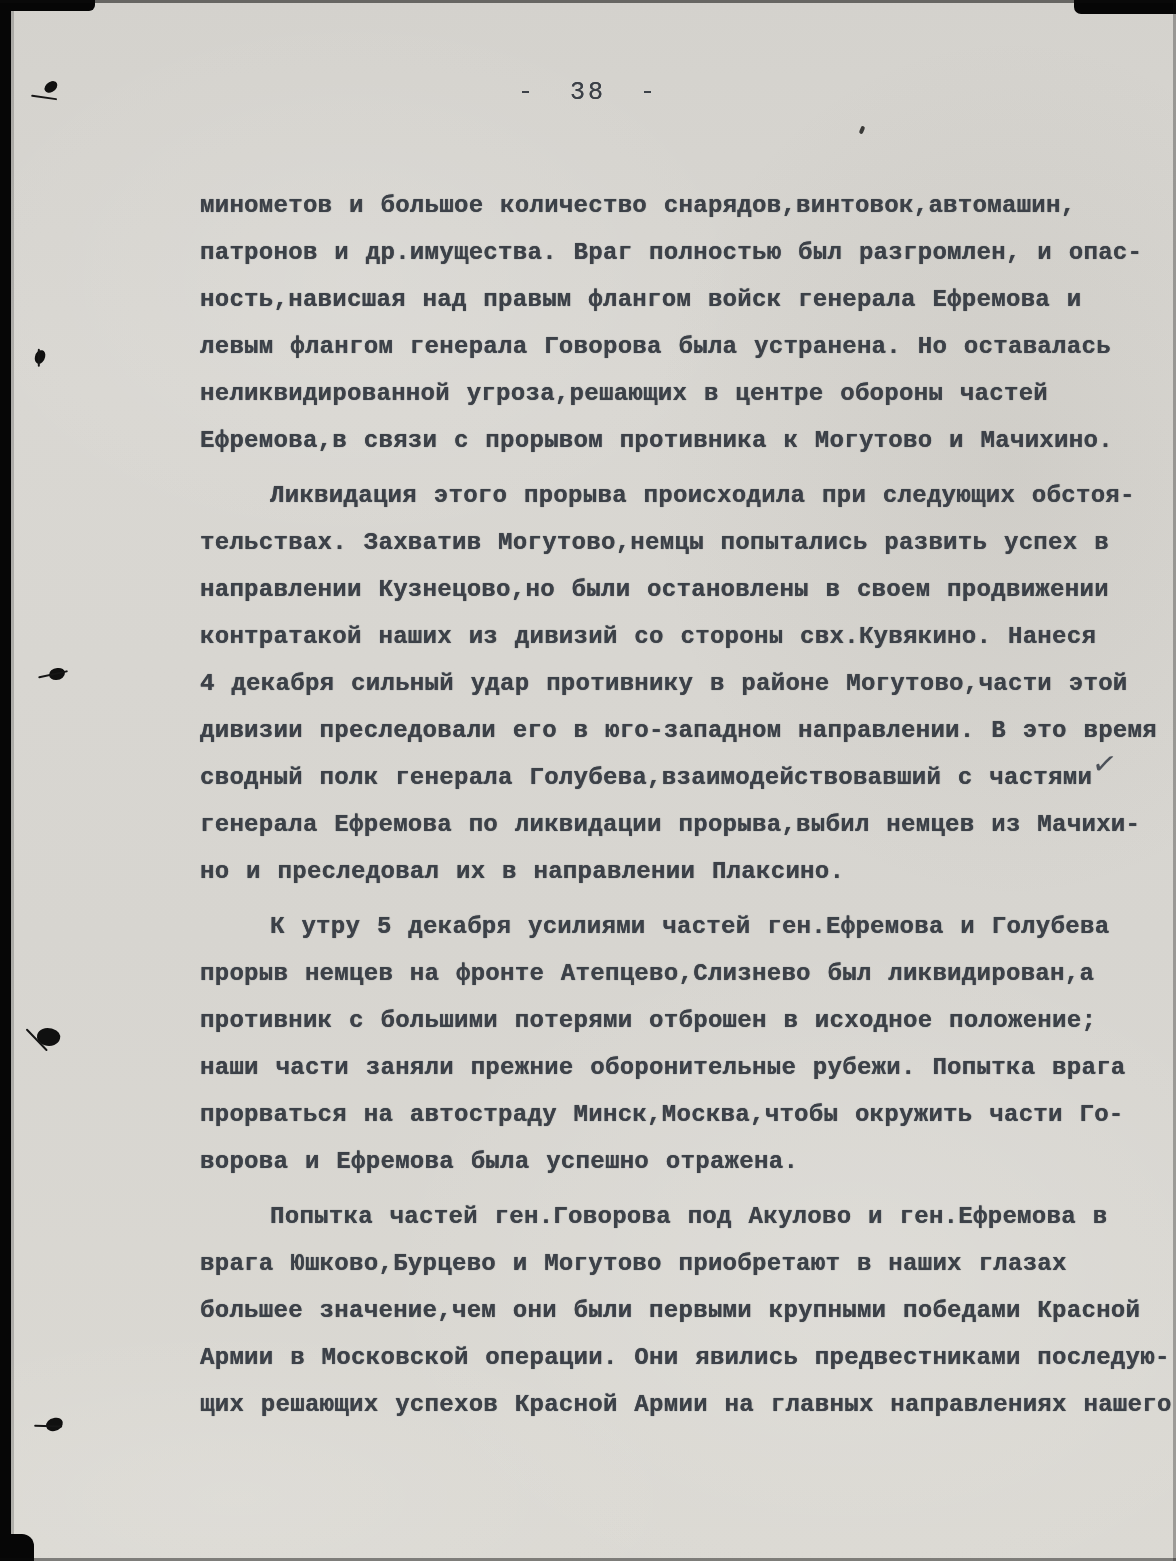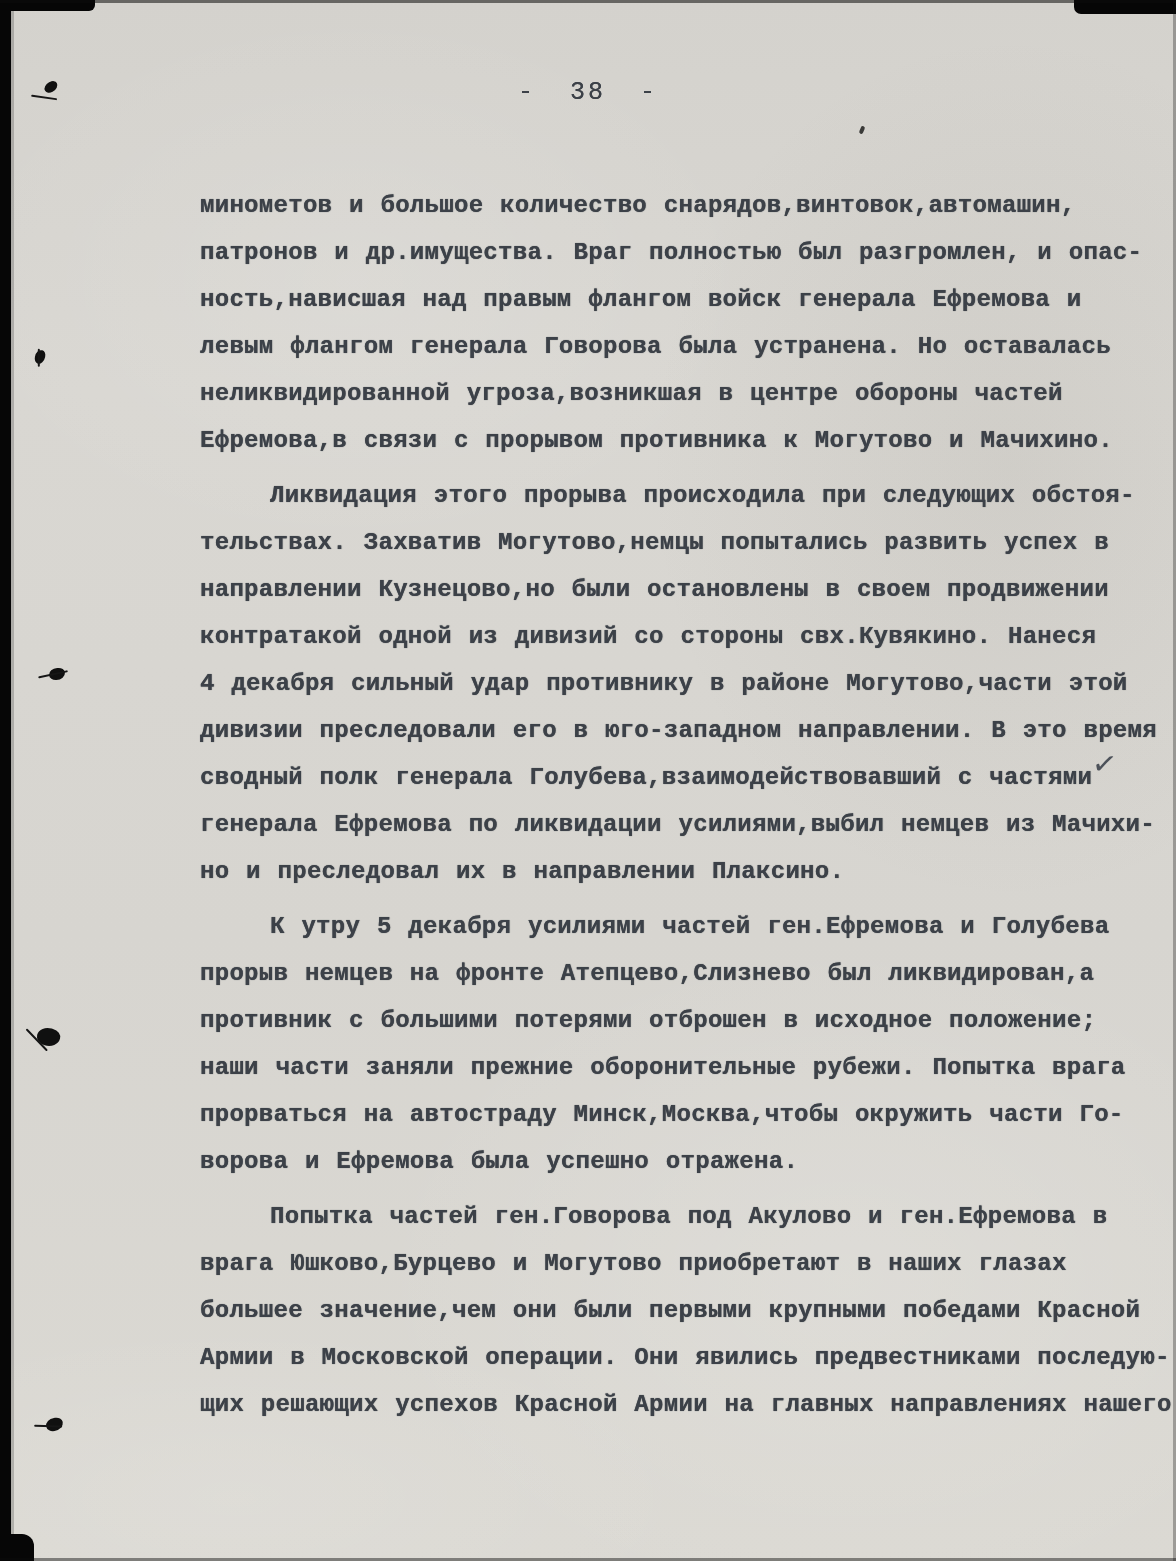--- a/index.html
+++ b/index.html
@@ -120,32 +120,32 @@
   <div class="speck"></div>
 
   <div class="page-number">- 38 -</div>
 
   <div class="content">
       <div class="paragraph">
         <div class="line first">минометов и большое количество снарядов,винтовок,автомашин,</div>
         <div class="line">патронов и др.имущества. Враг полностью был разгромлен, и опас-</div>
         <div class="line">ность,нависшая над правым флангом войск генерала Ефремова и</div>
         <div class="line">левым флангом генерала Говорова была устранена. Но оставалась</div>
-        <div class="line">неликвидированной угроза,возникшая в центре обороны частей</div>
+        <div class="line">неликвидированной угроза,решающих в центре обороны частей</div>
         <div class="line">Ефремова,в связи с прорывом противника к Могутово и Мачихино.</div>
       </div>
       <div class="paragraph indent">
         <div class="line first">Ликвидация этого прорыва происходила при следующих обстоя-</div>
         <div class="line">тельствах. Захватив Могутово,немцы попытались развить успех в</div>
         <div class="line">направлении Кузнецово,но были остановлены в своем продвижении</div>
-        <div class="line">контратакой одной из дивизий со стороны свх.Кувякино. Нанеся</div>
+        <div class="line">контратакой наших из дивизий со стороны свх.Кувякино. Нанеся</div>
         <div class="line">4 декабря сильный удар противнику в районе Могутово,части этой</div>
         <div class="line">дивизии преследовали его в юго-западном направлении. В это время</div>
         <div class="line">сводный полк генерала Голубева,взаимодействовавший с частями</div>
-        <div class="line">генерала Ефремова по ликвидации усилиями,выбил немцев из Мачихи-</div>
+        <div class="line">генерала Ефремова по ликвидации прорыва,выбил немцев из Мачихи-</div>
         <div class="line">но и преследовал их в направлении Плаксино.</div>
       </div>
       <div class="paragraph indent">
         <div class="line first">К утру 5 декабря усилиями частей ген.Ефремова и Голубева</div>
         <div class="line">прорыв немцев на фронте Атепцево,Слизнево был ликвидирован,а</div>
         <div class="line">противник с большими потерями отброшен в исходное положение;</div>
         <div class="line">наши части заняли прежние оборонительные рубежи. Попытка врага</div>
         <div class="line">прорваться на автостраду Минск,Москва,чтобы окружить части Го-</div>
         <div class="line">ворова и Ефремова была успешно отражена.</div>
       </div>

